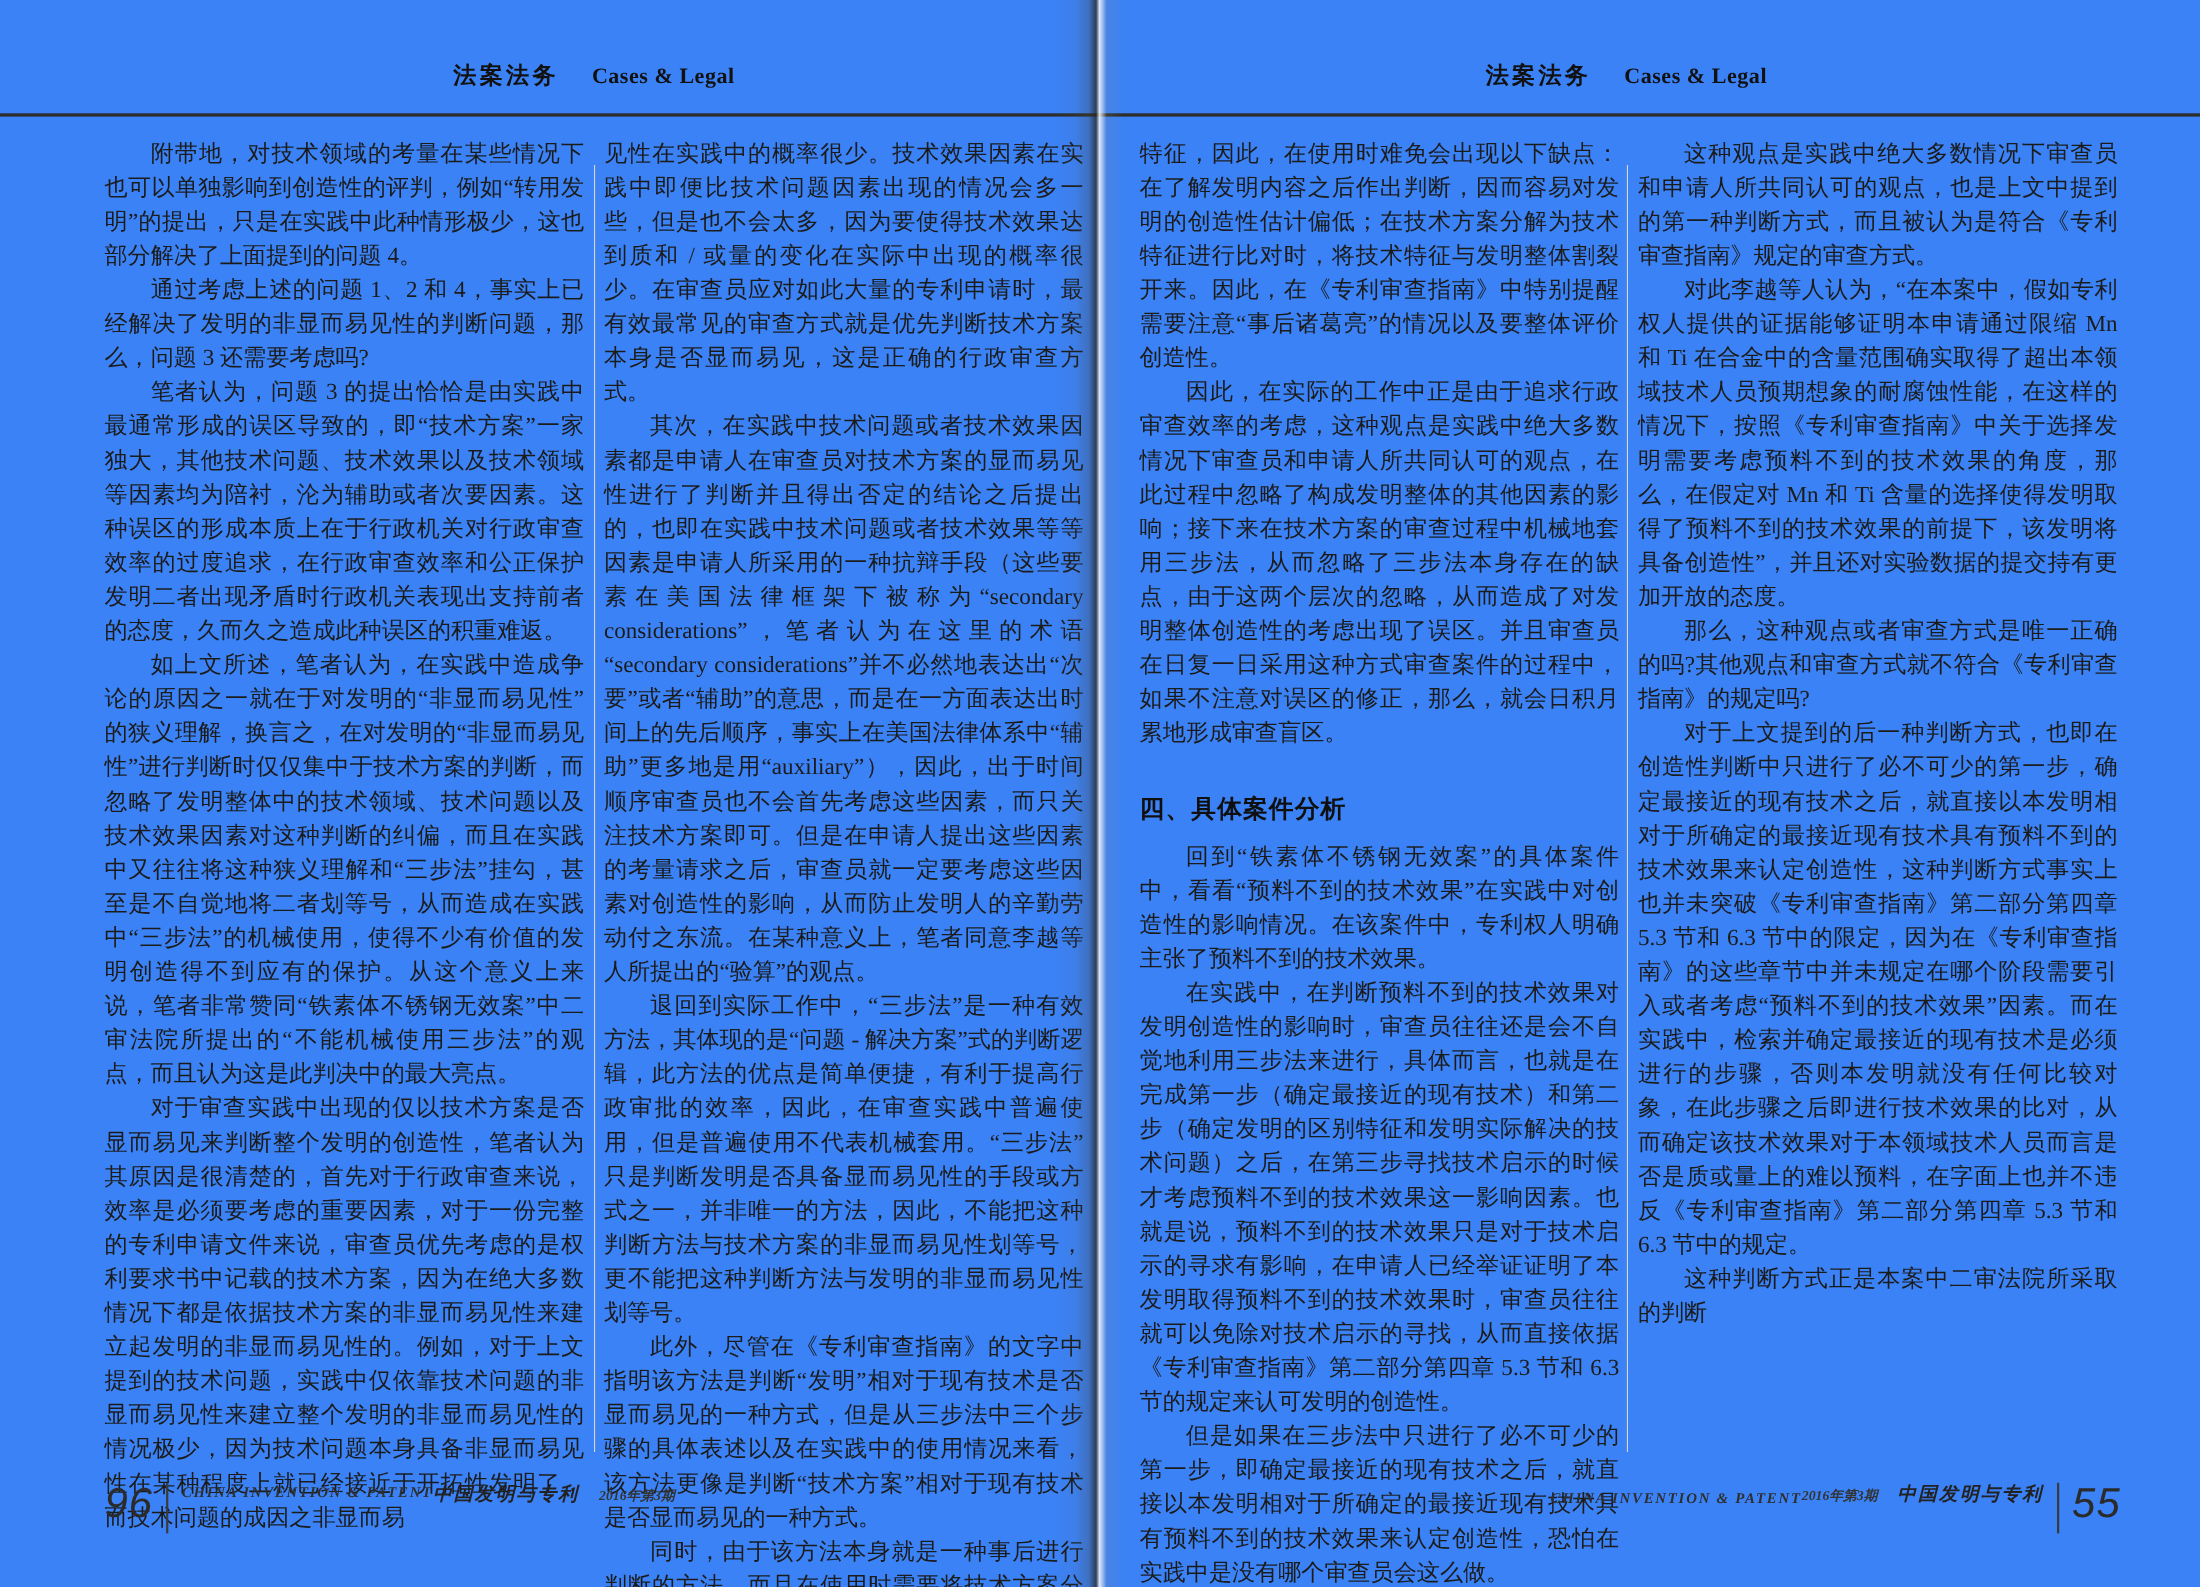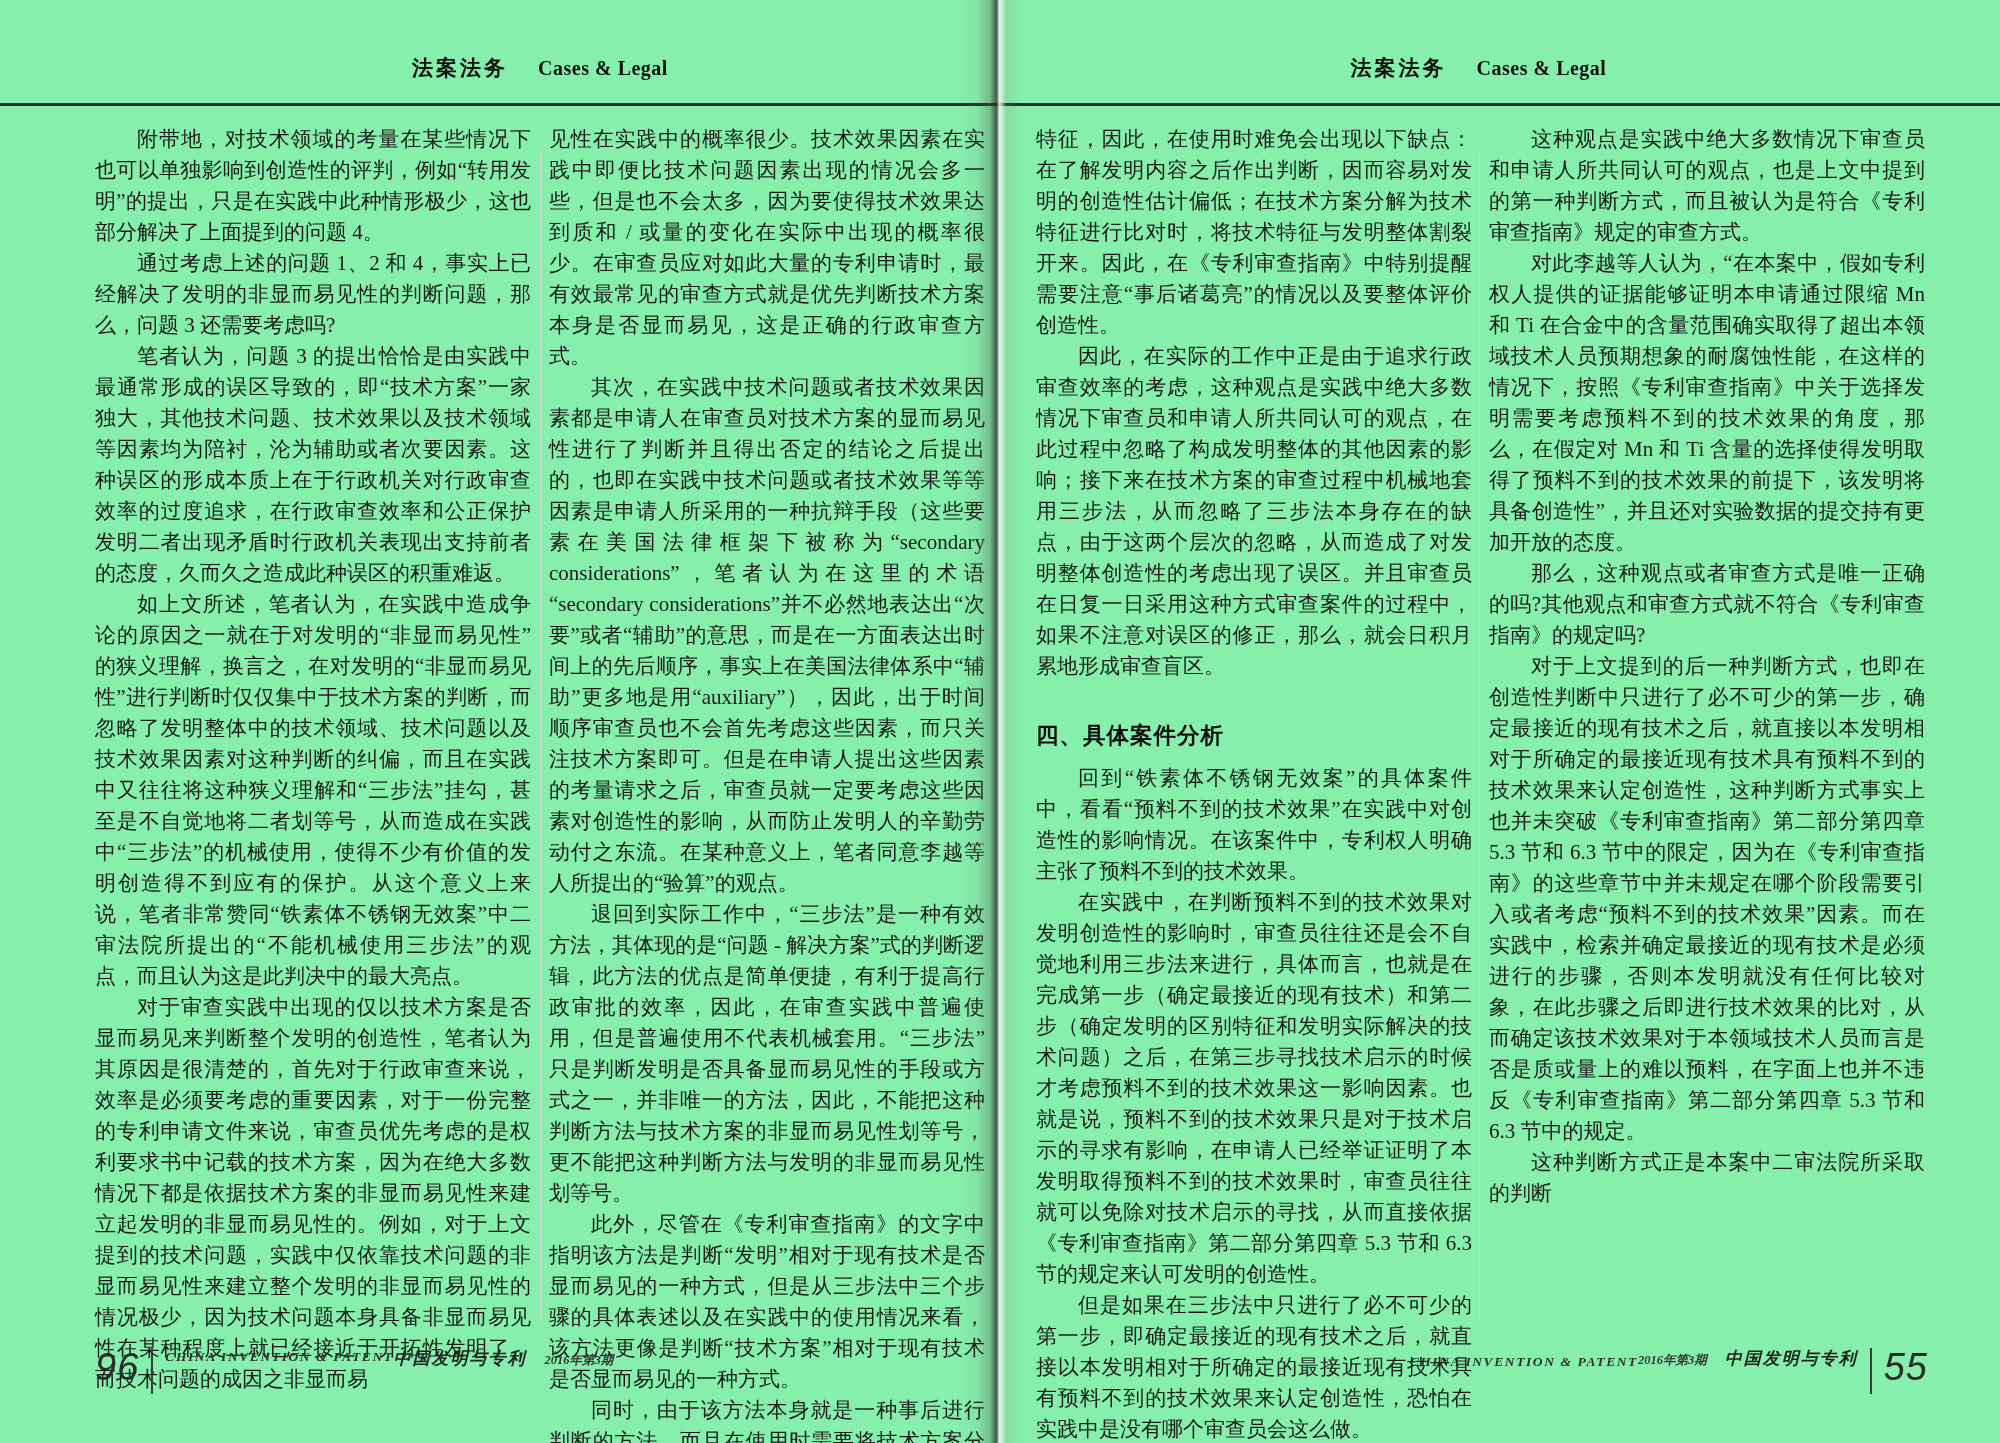--- a/index.html
+++ b/index.html
@@ -1,18 +1,18 @@
 <!DOCTYPE html>
 <html lang="zh"><head>
 <meta charset="utf-8">
 <style>
   html,body{margin:0;padding:0;background:#e9e9e6;}
   .spread{
     position:relative;width:2000px;height:1443px;margin:0 auto;
-    background:#86efac;overflow:hidden;
+    background:#3b82f6;overflow:hidden;
     font-family:"Liberation Serif","DejaVu Serif",serif;color:#1c1c1c;
   }
   
   .header-rule{position:absolute;top:103px;left:0;width:2000px;height:3px;background:#2d2d2b;}
   
   .page-header{position:absolute;top:54px;height:34px;text-align:center;white-space:nowrap;}
   .page-header .hdr-zh{
     font-family:"Liberation Sans","DejaVu Sans",sans-serif;
     font-weight:700;font-size:21px;letter-spacing:3px;color:#111;
   }

